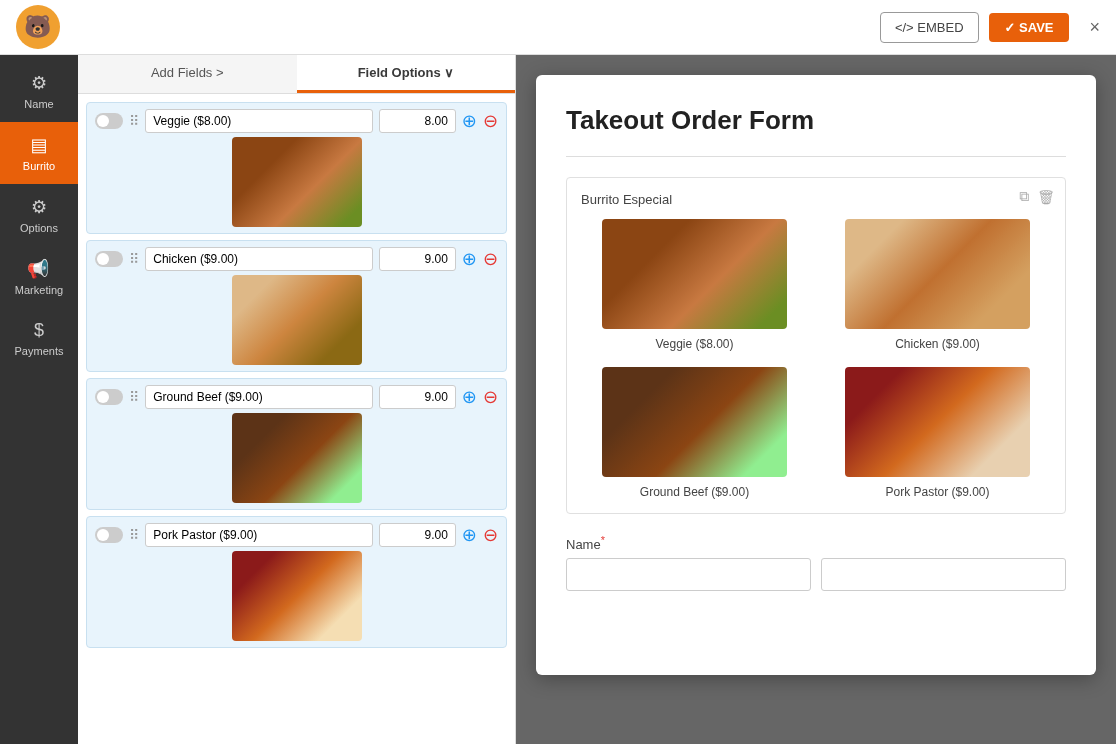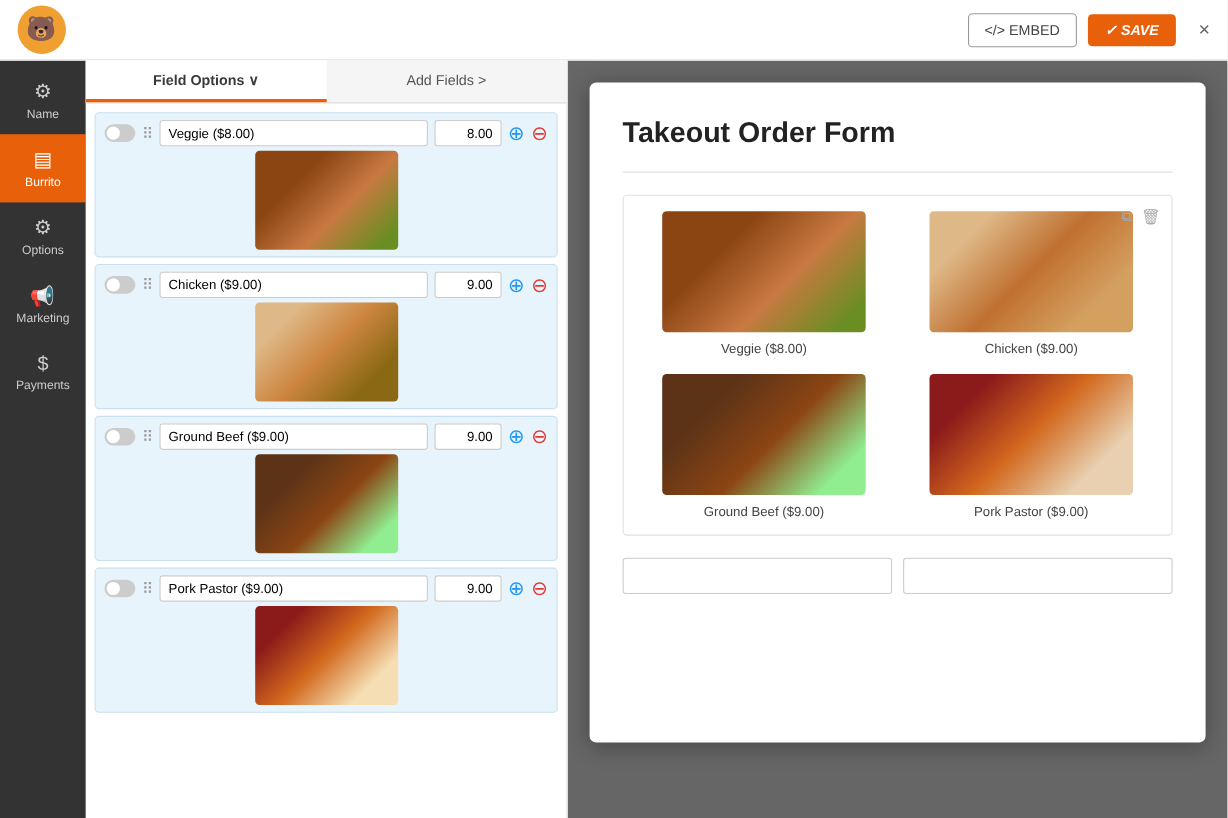--- a/index.html
+++ b/index.html
@@ -15,21 +15,21 @@
     .logo-bear { width: 44px; height: 44px; background: #f0a030; border-radius: 50%; display: flex; align-items: center; justify-content: center; font-size: 22px; }
     .top-bar-title { flex: 1; text-align: center; font-size: 15px; color: #555; }
     .top-bar-title strong { color: #222; font-weight: bold; }
     .top-bar-actions { display: flex; gap: 10px; align-items: center; padding-left: 40px; }
     .btn-embed {
       border: 1px solid #999; background: #fff; padding: 7px 14px; border-radius: 4px;
       font-size: 13px; color: #444; cursor: pointer; display: flex; align-items: center; gap: 5px;
     }
     .btn-save {
       background: #e8600a; color: #fff; border: none; padding: 7px 16px; border-radius: 4px;
-      font-size: 13px; font-weight: bold; cursor: pointer; display: flex; align-items: center; gap: 5px; font-style: italic;
+      font-size: 13px; font-weight: bold; cursor: pointer; display: flex; align-items: center; gap: 5px;
     }
     .btn-close { background: none; border: none; font-size: 18px; color: #666; cursor: pointer; margin-left: 10px; }
 
     
     .main-layout { display: flex; height: calc(744px - 55px); }
 
     
     .sidebar-nav {
       width: 78px; background: #333; display: flex; flex-direction: column; align-items: center;
       padding-top: 5px; gap: 0;
@@ -71,21 +71,21 @@
     .toggle::after {
       content: ''; position: absolute; width: 12px; height: 12px; background: #fff;
       border-radius: 50%; top: 2px; left: 2px;
     }
     .drag-handle { color: #999; font-size: 14px; cursor: grab; }
     .field-name-input {
       flex: 1; border: 1px solid #ccc; border-radius: 3px; padding: 4px 7px;
       font-size: 12px; background: #fff;
     }
     .field-price-input {
-      width: 61px; border: 1px solid #ccc; border-radius: 3px; padding: 4px 7px;
+      width: 77px; border: 1px solid #ccc; border-radius: 3px; padding: 4px 7px;
       font-size: 12px; background: #fff; text-align: right;
     }
     .btn-add { color: #2196F3; background: none; border: none; font-size: 18px; cursor: pointer; line-height: 1; }
     .btn-remove { color: #e53935; background: none; border: none; font-size: 18px; cursor: pointer; line-height: 1; }
     .field-image {
       width: 130px; height: 90px; background: #bbb; border-radius: 4px; margin: 0 auto;
       overflow: hidden; display: flex; align-items: center; justify-content: center;
     }
 
     
@@ -172,22 +172,22 @@
       <span>Marketing</span>
     </div>
     <div class="nav-item">
       <span class="nav-icon">$</span>
       <span>Payments</span>
     </div>
   </div>
 
   <div class="fields-panel">
     <div class="fields-tabs">
+      <div class="fields-tab">Add Fields &gt;</div>
       <div class="fields-tab active">Field Options ∨</div>
-      <div class="fields-tab">Add Fields &gt;</div>
     </div>
     <div class="fields-content">
 
       <div class="field-item">
         <div class="field-item-row">
           <div class="toggle"></div>
           <span class="drag-handle">⠿</span>
           <input class="field-name-input" value="Veggie ($8.00)" type="text" style="">
           <input class="field-price-input" value="8.00" type="text" style="">
           <button class="btn-add">⊕</button>
@@ -234,20 +234,21 @@
 
     </div>
   </div>
 
   <div class="preview-panel">
     <div class="form-preview">
       <h1 class="form-title">Takeout Order Form</h1>
       <hr class="form-divider">
 
       <div class="burrito-section">
+        <div class="burrito-label">Burrito Especial</div>
         <div class="burrito-actions">
           <button class="burrito-action-btn">⧉</button>
           <button class="burrito-action-btn">🗑</button>
         </div>
         <div class="burrito-grid">
 
           <div class="burrito-option">
             <div class="burrito-img-veggie"></div>
             <span class="burrito-option-label">Veggie ($8.00)</span>
           </div>
@@ -264,20 +265,23 @@
 
           <div class="burrito-option">
             <div class="burrito-img-pork-pastor"></div>
             <span class="burrito-option-label">Pork Pastor ($9.00)</span>
           </div>
 
         </div>
       </div>
 
       <div class="name-section">
+        <div class="name-label">
+          <span>Name</span><sup>*</sup>
+        </div>
         <div class="name-inputs">
           <input class="name-input" type="text" placeholder="" style="">
           <input class="name-input" type="text" placeholder="" style="">
         </div>
       </div>
 
     </div>
   </div>
 
 </div>

